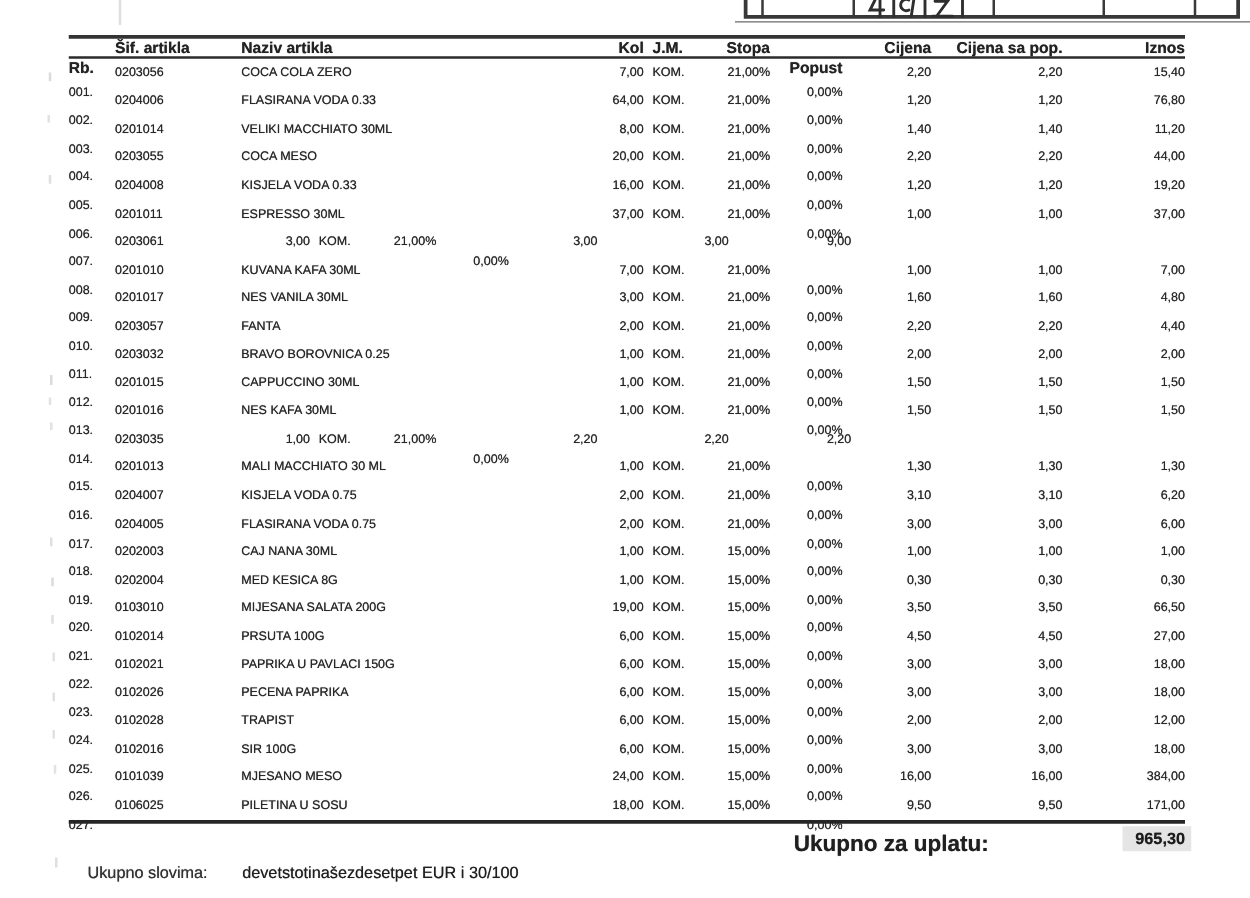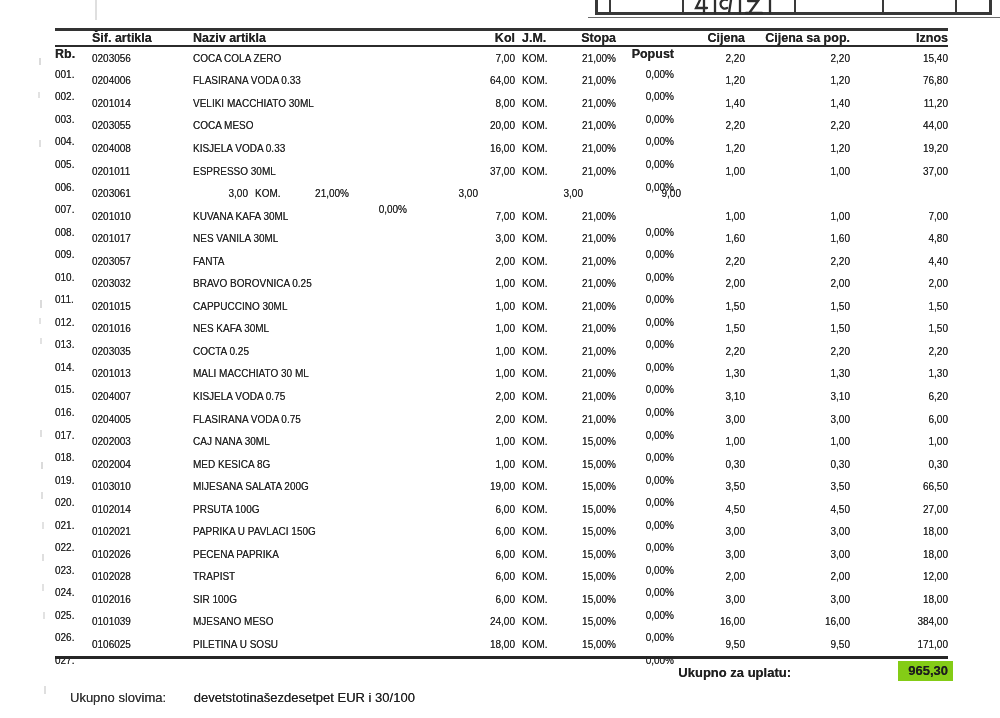--- a/index.html
+++ b/index.html
@@ -36,21 +36,21 @@
   .c-stopa  { width:56px;  text-align:right; }
   .c-popust { width:58px;  text-align:right;margin-top:32px; }
   .c-cijena { width:71px;  text-align:right; }
   .c-csp    { width:105px; text-align:right; }
   .c-sp     { width:30px; }
   .c-iznos  { width:68px;  text-align:right; }
 
   
   .total-label {
     position:absolute; top:665px; right:209px;
-    font-size:13px; font-weight:bold; color:#1f1f1f;
+    font-size:18px; font-weight:bold; color:#1f1f1f;
   }
   .total-value {
     position:absolute; top:661px; right:47px;
     font-size:13px; font-weight:bold; color:#1c1c1c;
     padding:2px 5px 3px 10px;
   }
 
   
   .footer-line { position:absolute; left:70px; top:690px; font-size:13px; }
   .footer-label { color:#333; }
@@ -265,21 +265,20 @@
       <div class="c-stopa">21,00%</div>
       <div class="c-popust">0,00%</div>
       <div class="c-cijena">1,50</div>
       <div class="c-csp">1,50</div>
       <div class="c-sp"></div>
       <div class="c-iznos">1,50</div>
     </div>
         <div class="row scan-text">
       <div class="c-rb">014.</div>
       <div class="c-sifra">0203035</div>
-      <div class="c-naziv">COCTA 0.25</div>
       <div class="c-kol">1,00</div>
       <div class="c-jm">KOM.</div>
       <div class="c-stopa">21,00%</div>
       <div class="c-popust">0,00%</div>
       <div class="c-cijena">2,20</div>
       <div class="c-csp">2,20</div>
       <div class="c-sp"></div>
       <div class="c-iznos">2,20</div>
     </div>
         <div class="row scan-text">
@@ -448,21 +447,21 @@
       <div class="c-popust">0,00%</div>
       <div class="c-cijena">9,50</div>
       <div class="c-csp">9,50</div>
       <div class="c-sp"></div>
       <div class="c-iznos">171,00</div>
     </div>
       </div>
   </div>
 
   <div class="total-label scan-text">Ukupno za uplatu:</div>
-  <div class="total-value scan-text" style="background: #84cc16;">965,30</div>
+  <div class="total-value scan-text" style="background: #e5e5e5;">965,30</div>
 
   <div class="footer-line">
     <span class="footer-label scan-text">Ukupno slovima:</span>
     <span class="footer-value scan-text">devetstotinašezdesetpet EUR i 30/100</span>
   </div>
 
   <div class="artifact" style="left:95px; top:0;   width:2px; height:20px; opacity:.45;"></div>
   <div class="artifact" style="left:39px; top:58px;  width:2px; height:7px; opacity:.5;"></div>
   <div class="artifact" style="left:38px; top:92px;  width:2px; height:6px; opacity:.4;"></div>
   <div class="artifact" style="left:39px; top:140px; width:2px; height:7px; opacity:.45;"></div>

